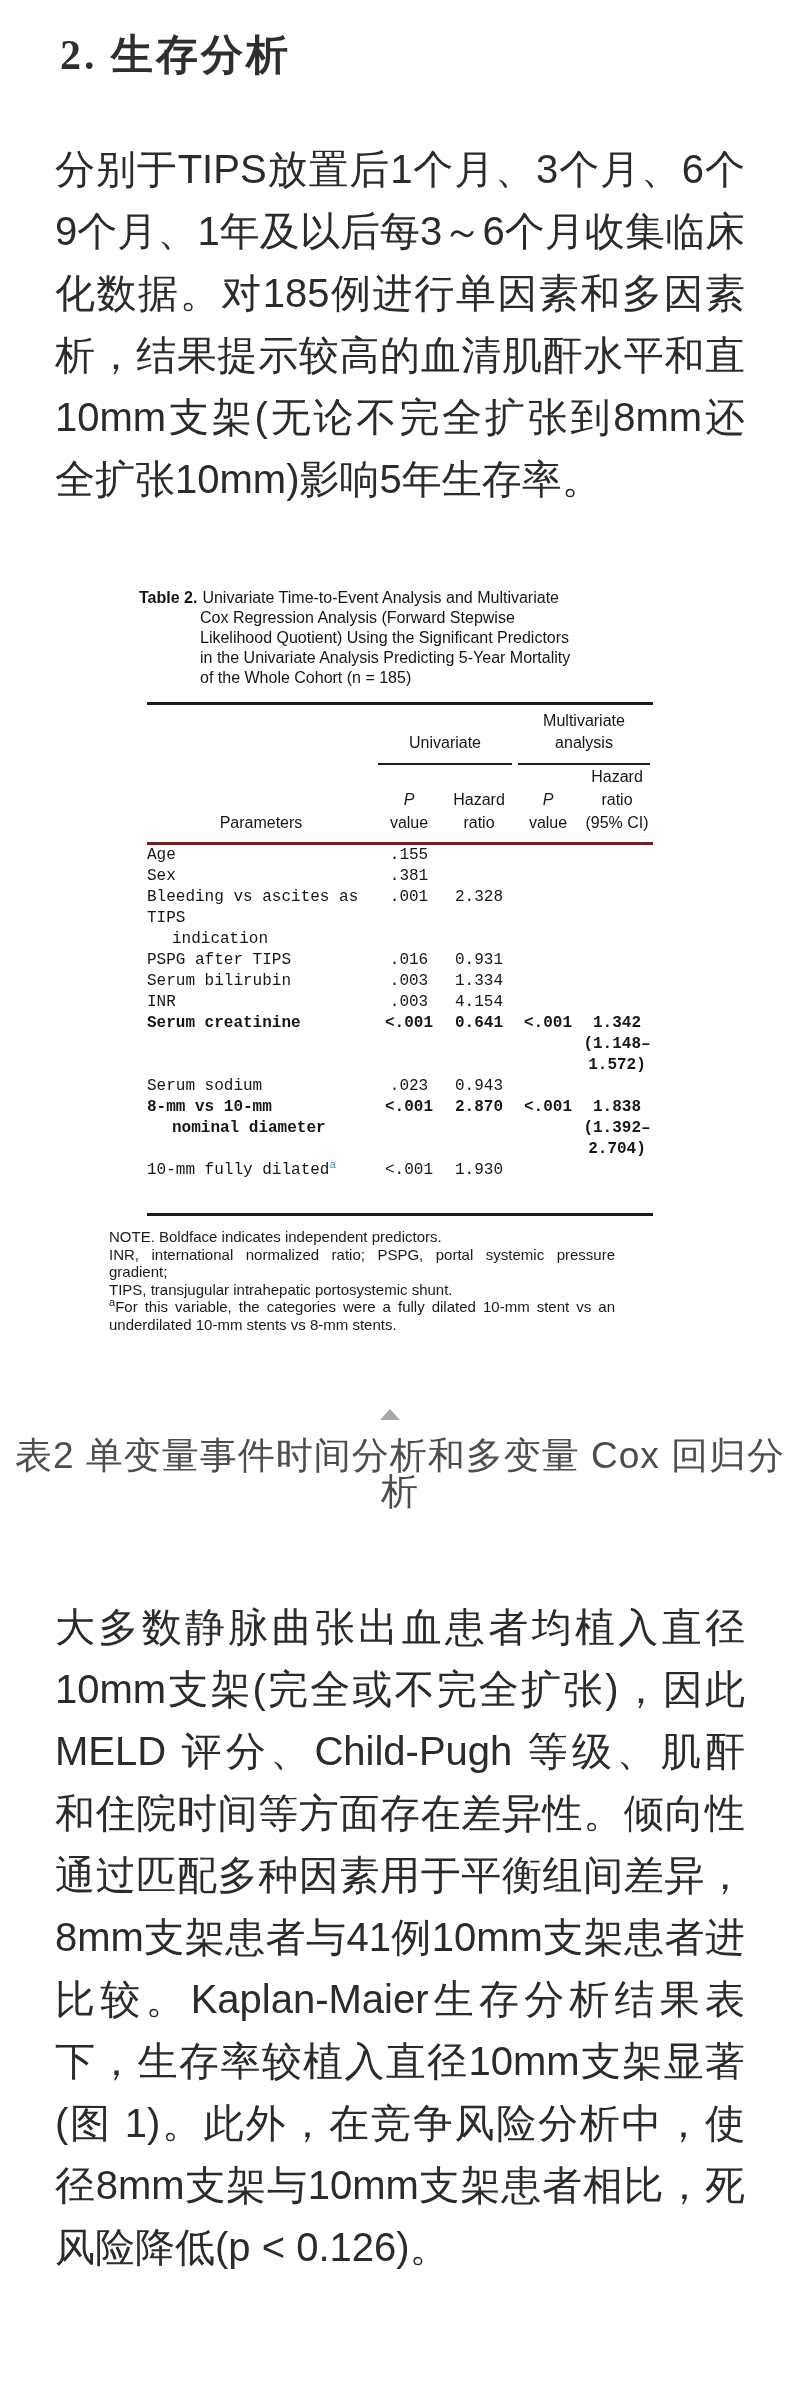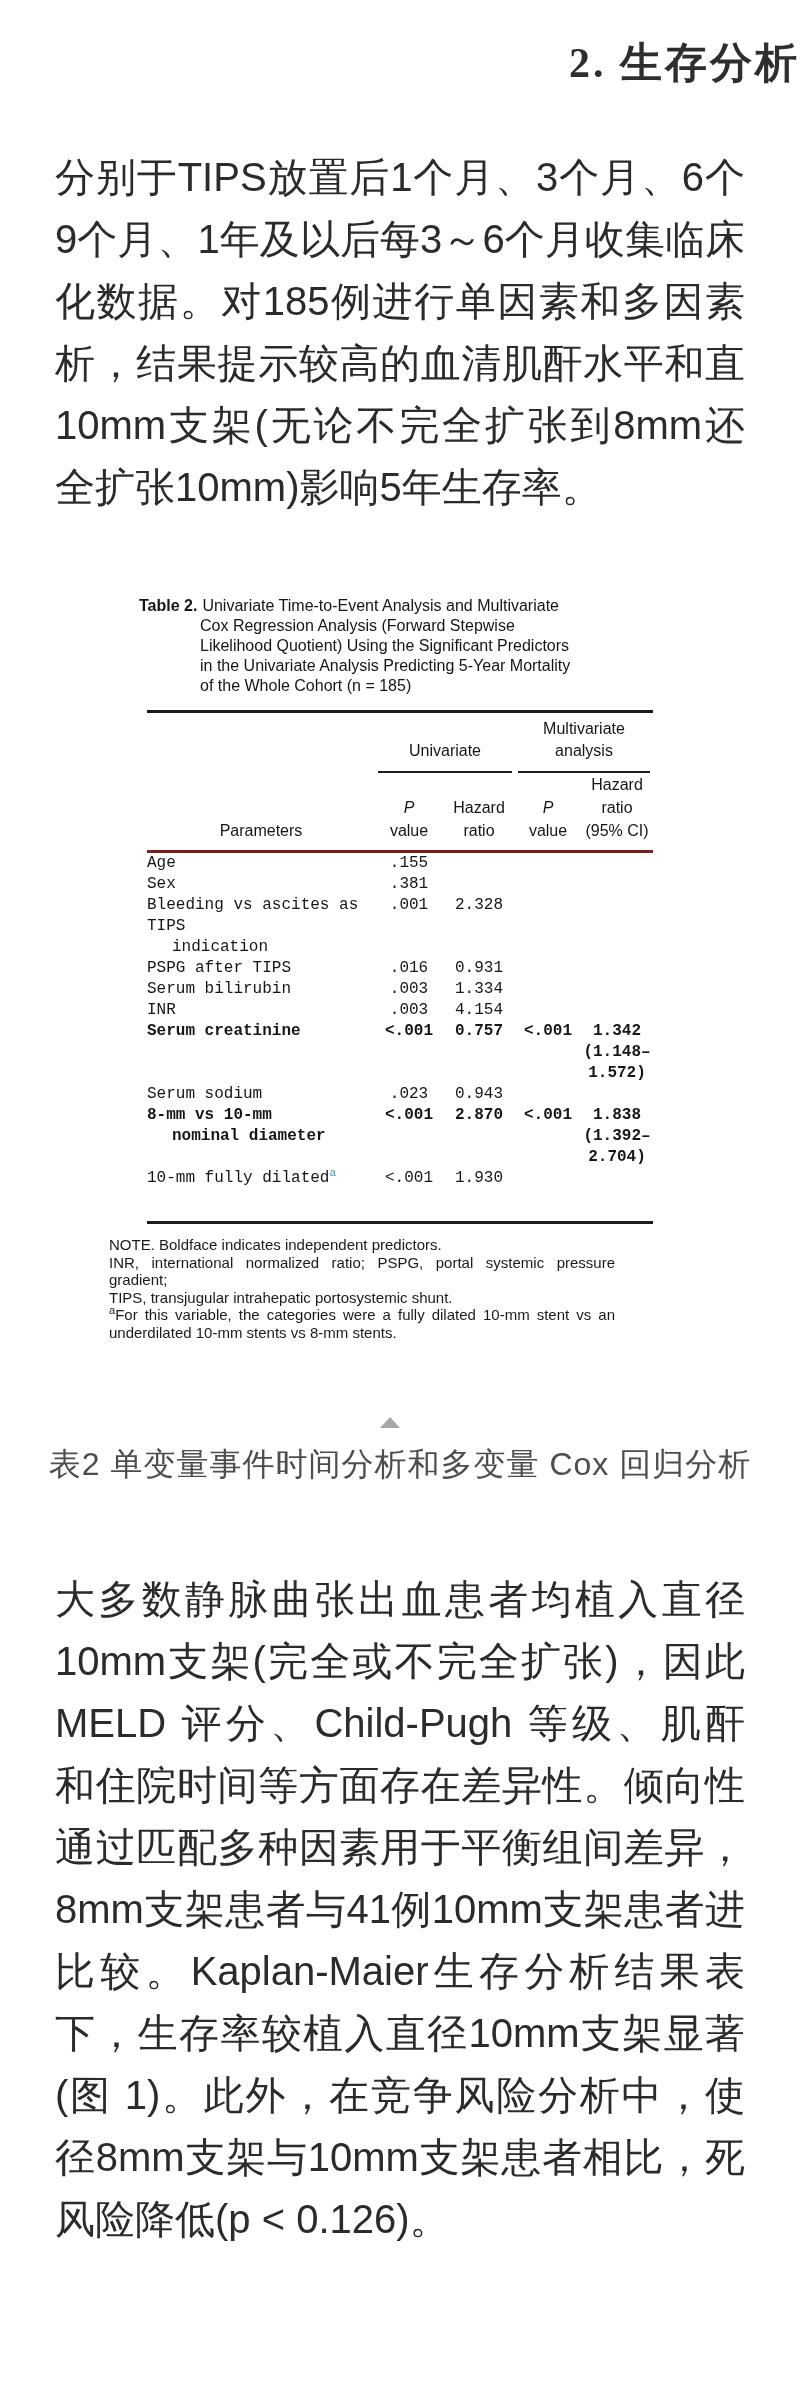--- a/index.html
+++ b/index.html
@@ -2,25 +2,24 @@
 <html><head>
 <meta charset="utf-8">
 <style>
   html,body{margin:0;padding:0;background:#ffffff;}
   body{
     width:800px;min-height:2383px;box-sizing:border-box;position:relative;
     font-family:"Liberation Sans","DejaVu Sans",sans-serif;
   }
   
   .heading{
-    margin:0;padding:38px 0 0 60px;
+    margin:0;padding:30px 0 0 60px;
     font-family:"Liberation Serif","DejaVu Serif",serif;
     font-size:42px;line-height:50px;font-weight:bold;color:#2e2e2e;
     letter-spacing:3px;
-    text-align:right;
   }
   
   .para{margin:0 55px;width:690px;color:#2b2b2b;font-size:40px;}
   .para .line{
     line-height:62px;height:62px;overflow:hidden;
     text-align:justify;text-align-last:justify;text-justify:inter-character;
   }
   .para .line.last{text-align-last:left;}
   .para1{margin-top:58px;}
   .para2{margin-top:86px;}
@@ -52,21 +51,21 @@
   .notes{margin-left:109px;margin-top:12px;width:506px;font-size:15px;line-height:17.5px;color:#1a1a1a;}
   .notes .nline{text-align:left;}
   .notes .nline.fill{text-align:justify;text-align-last:justify;}
   
   .tri{
     width:0;height:0;margin:76px auto 0;position:relative;left:-10px;
     border-left:10px solid transparent;border-right:10px solid transparent;
     border-bottom:11px solid #a8a8a8;
   }
   .caption{
-    margin-top:18px;text-align:center;font-size:32px;line-height:36px;
+    margin-top:18px;text-align:center;font-size:37px;line-height:36px;
     color:#4d4d4d;letter-spacing:1px;
   }
 </style>
 </head>
 <body>
 
 <h2 class="heading">2. 生存分析</h2>
 
 <div class="para para1">
   <div class="line">分别于TIPS放置后1个月、3个月、6个月、</div>
@@ -167,21 +166,21 @@
       <tr>
         <td class="plabel">INR</td>
         <td>.003</td>
         <td>4.154</td>
           <td></td>
           <td></td>
       </tr>
       <tr class="boldrow">
         <td class="plabel">Serum creatinine</td>
         <td>&lt;.001</td>
-        <td>0.757</td>
+        <td>0.641</td>
         <td>&lt;.001</td>
         <td>
             <div>1.342</div>
             <div>(1.148–</div>
             <div>1.572)</div>
           </td>
       </tr>
       <tr>
         <td class="plabel">Serum sodium</td>
         <td>.023</td>

